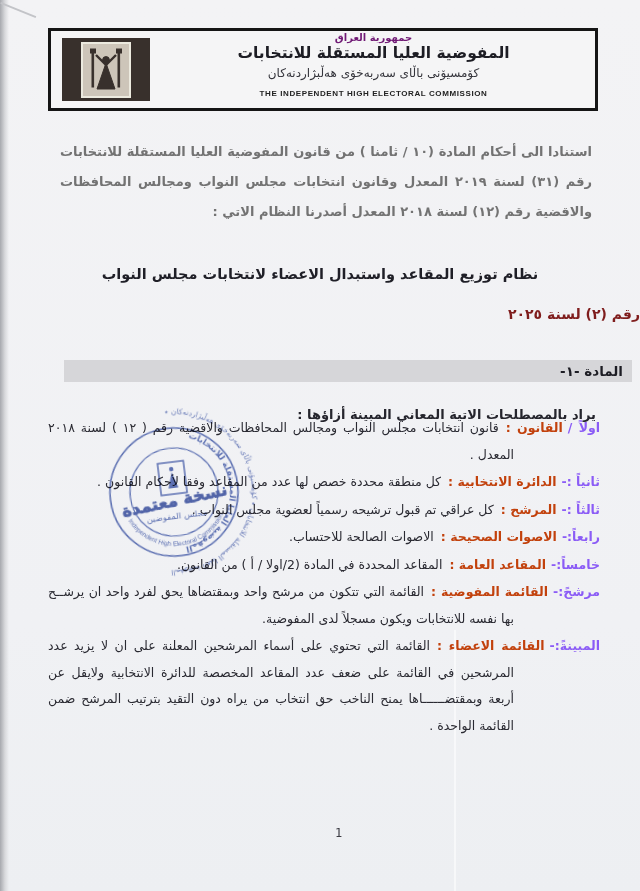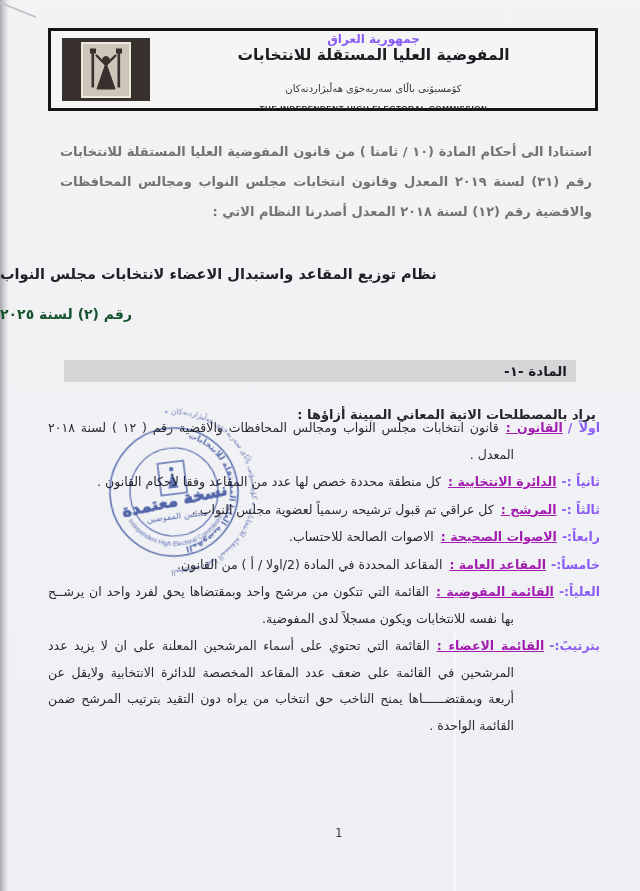--- a/index.html
+++ b/index.html
@@ -16,44 +16,44 @@
   .scan-line{position:absolute;left:454px;top:630px;width:2px;height:261px;background:rgba(255,255,255,.55);}
 
   
   .header-box{position:absolute;left:48px;top:28px;width:550px;height:83px;
     border:3px solid #151515;background:#f5f5f6;box-sizing:border-box;}
   .logo-block{position:absolute;left:11px;top:7px;width:88px;height:63px;background:#38302c;
     display:flex;align-items:center;justify-content:center;}
   .logo-frame{width:46px;height:52px;background:#cdc5b9;border:2px solid #eceadf;
     display:flex;align-items:center;justify-content:center;}
   .header-text{position:absolute;left:105px;right:4px;top:1px;text-align:center;direction:rtl;line-height:1.25;}
-  .h-ar1{font-size:12px;font-weight:bold;color:#8b5cf6;}
+  .h-ar1{font-size:10px;font-weight:bold;color:#701a75;}
   .h-ar2{font-size:15.5px;font-weight:bold;color:#1d1d24;margin-top:-1px;}
-  .h-ku{font-size:10px;color:#35353c;margin-top:18px;}
+  .h-ku{font-size:12px;color:#35353c;margin-top:3px;}
   .h-en{font-size:8px;font-weight:bold;letter-spacing:.6px;color:#222;margin-top:8px;
     font-family:"Liberation Sans", sans-serif;}
 
   
   .preamble{position:absolute;top:137px;left:60px;width:532px;direction:rtl;
     text-align:justify;font-size:13px;font-weight:bold;line-height:30px;color:#737373;}
-  .title1{position:absolute;top:266px;left:0;width:100%;text-align:left;direction:rtl;
+  .title1{position:absolute;top:266px;left:0;width:100%;text-align:center;direction:rtl;
     font-size:14.5px;font-weight:bold;color:#1f1f27;}
-  .title2{position:absolute;top:306px;left:0;width:100%;text-align:left;direction:rtl;
-    font-size:14px;font-weight:bold;color:#14532d;}
-  .article-band{position:absolute;top:360px;left:64px;width:512px;height:22px;
+  .title2{position:absolute;top:306px;left:0;width:100%;text-align:right;direction:rtl;
+    font-size:14px;font-weight:bold;color:#7f1d1d;}
+  .article-band{position:absolute;top:360px;left:64px;width:568px;height:22px;
     background:#d6d6d9;direction:rtl;}
   .article-band .label{display:inline-block;font-size:13.5px;font-weight:bold;
     line-height:22px;padding-right:9px;color:#1d1d24;}
   .intro{position:absolute;top:407px;left:60px;width:536px;direction:rtl;text-align:right;
     font-size:13px;font-weight:bold;color:#25252d;}
   .defs{position:absolute;top:415px;left:48px;width:552px;direction:rtl;
     font-size:12.5px;line-height:26.5px;color:#2a2a32;}
   .def{text-align:justify;padding-right:86px;text-indent:-86px;margin-bottom:1px;}
   .def-num{font-weight:bold;margin-left:5px;color:#8b5cf6;}
-  .def-term{font-weight:bold;text-decoration:underline;margin-left:7px;color:#a21caf;}
+  .def-term{font-weight:bold;margin-left:7px;color:#c2410c;}
   .page-num{position:absolute;top:826px;left:335px;font-size:12px;color:#3b3b43;
     font-family:"DejaVu Sans Mono", monospace;}
 
   
   .stamp{position:absolute;left:84px;top:402px;width:180px;height:180px;
     opacity:.82;mix-blend-mode:multiply;transform:rotate(-7deg);filter:blur(.3px);}
 </style>
 </head>
 <body>
 
@@ -112,25 +112,25 @@
   <div class="def">
     <span class="def-num">رابعاً:-</span><span class="def-term">الاصوات الصحيحة :</span><span class="def-text">الاصوات الصالحة للاحتساب.</span>
   </div>
 
   <div class="def">
     <span class="def-num">خامساً:-</span><span class="def-term">المقاعد العامة :</span><span class="def-text">المقاعد المحددة في المادة  (2/اولا / أ ) من القانون.</span>
   </div>
 
 
   <div class="def">
-    <span class="def-num">العلياً:-</span><span class="def-term">القائمة المفوضية :</span><span class="def-text">القائمة التي تتكون من مرشح واحد وبمقتضاها يحق لفرد واحد ان يرشــح بها نفسه للانتخابات ويكون مسجلاً لدى المفوضية.</span>
+    <span class="def-num">مرشحً:-</span><span class="def-term">القائمة المفوضية :</span><span class="def-text">القائمة التي تتكون من مرشح واحد وبمقتضاها يحق لفرد واحد ان يرشــح بها نفسه للانتخابات ويكون مسجلاً لدى المفوضية.</span>
   </div>
 
   <div class="def">
-    <span class="def-num">بترتيبً:-</span><span class="def-term">القائمة الاعضاء :</span><span class="def-text">القائمة التي تحتوي على أسماء المرشحين المعلنة على ان لا يزيد عدد المرشحين في القائمة على ضعف عدد المقاعد المخصصة للدائرة الانتخابية ولايقل عن أربعة وبمقتضــــــاها يمنح الناخب حق انتخاب من يراه دون التقيد بترتيب المرشح ضمن القائمة الواحدة .</span>
+    <span class="def-num">المبينةً:-</span><span class="def-term">القائمة الاعضاء :</span><span class="def-text">القائمة التي تحتوي على أسماء المرشحين المعلنة على ان لا يزيد عدد المرشحين في القائمة على ضعف عدد المقاعد المخصصة للدائرة الانتخابية ولايقل عن أربعة وبمقتضــــــاها يمنح الناخب حق انتخاب من يراه دون التقيد بترتيب المرشح ضمن القائمة الواحدة .</span>
   </div>
 </div>
 
 <div class="stamp">
   <svg width="180" height="180" viewBox="0 0 180 180">
     <defs>
       <path id="oring" d="M90,12 a78,78 0 1,1 -0.05,0" fill="none"></path>
       <path id="iring" d="M90,34 a56,56 0 1,1 -0.05,0" fill="none"></path>
       <path id="bring" d="M36,90 a54,54 0 0,0 108,0" fill="none"></path>
     </defs>

